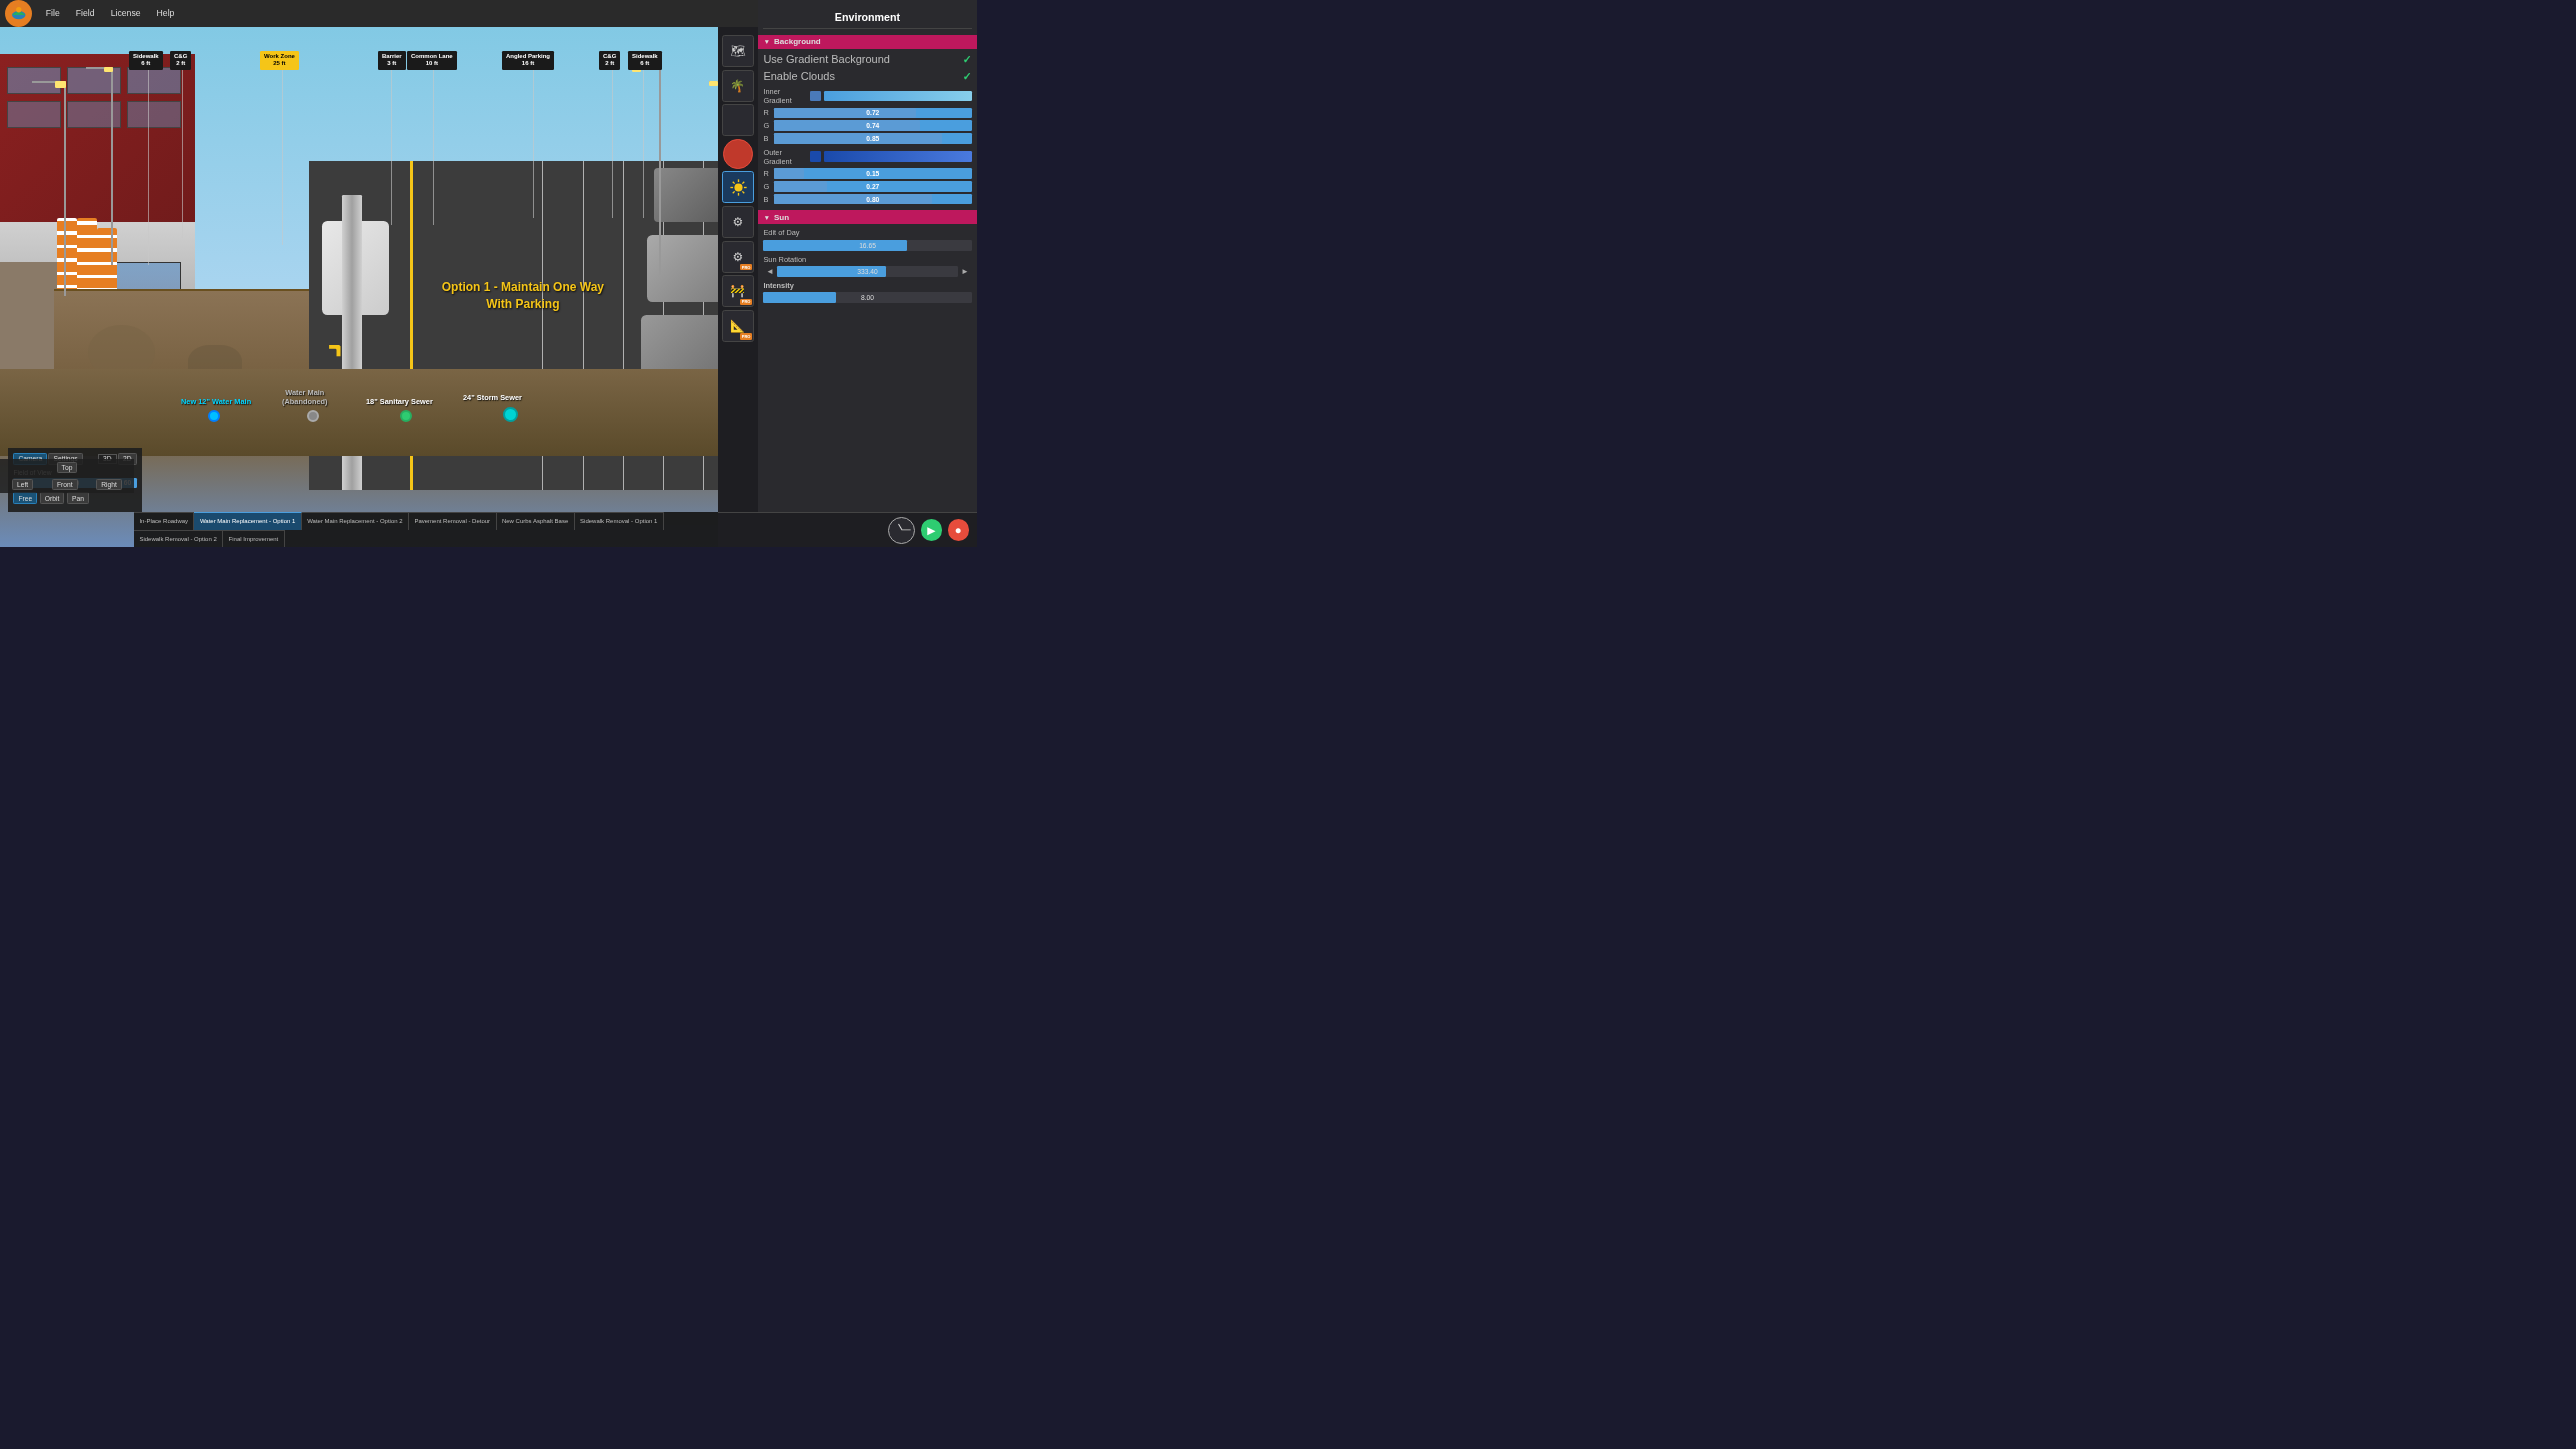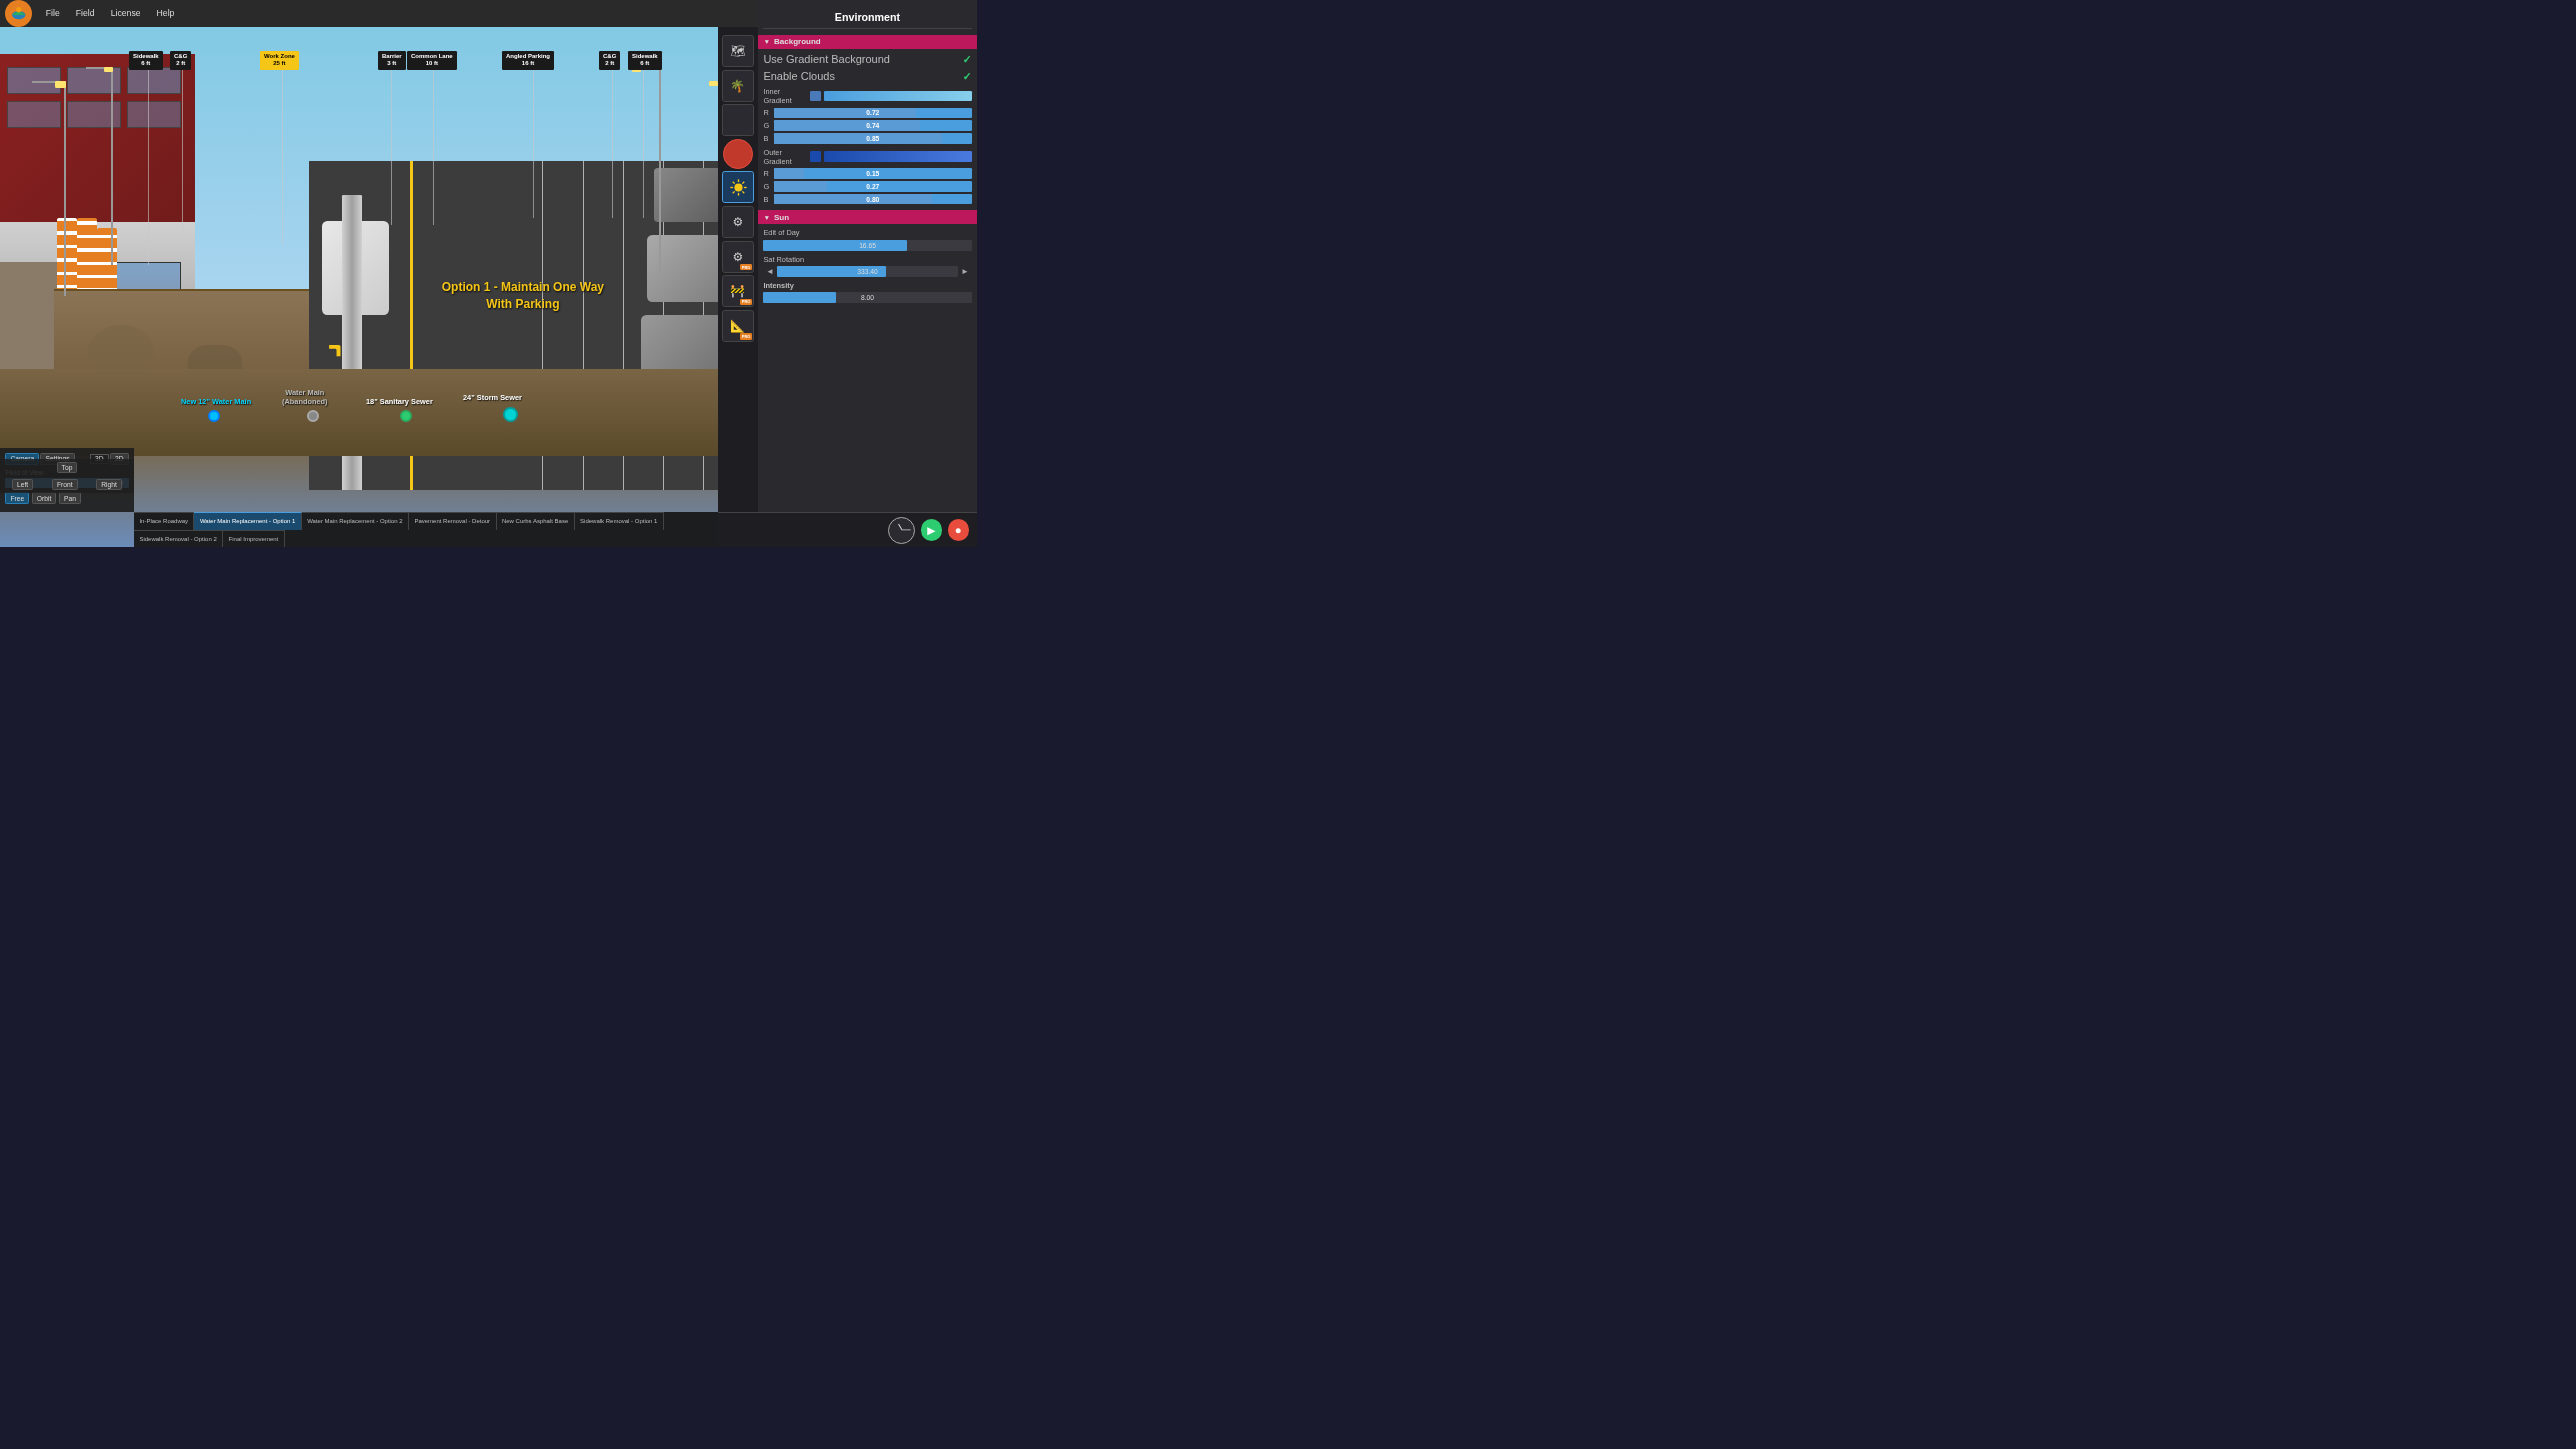--- a/index.html
+++ b/index.html
@@ -538,21 +538,21 @@
 
       <div style="position:absolute;bottom:50px;left:181px;color:#00d4ff;font-size:7.4px;font-weight:bold;text-shadow:0.7px 0.7px 1.3px rgba(0,0,0,0.9);">New 12" Water Main</div>
       <div style="position:absolute;bottom:50px;left:282px;color:#bbb;font-size:7.4px;font-weight:bold;text-align:center;text-shadow:0.7px 0.7px 1.3px rgba(0,0,0,0.9);">Water Main<br>(Abandoned)</div>
       <div style="position:absolute;bottom:50px;left:366px;color:#fff;font-size:7.4px;font-weight:bold;text-shadow:0.7px 0.7px 1.3px rgba(0,0,0,0.9);">18" Sanitary Sewer</div>
       <div style="position:absolute;bottom:54px;left:463px;color:#fff;font-size:7.4px;font-weight:bold;text-shadow:0.7px 0.7px 1.3px rgba(0,0,0,0.9);">24" Storm Sewer</div>
     </div>
 
   </div>
 </div>
 
-<div id="camera-controls" style="position:absolute;bottom:35px;left:0;width:134px;background:rgba(30,30,30,0.92);padding:5.4px;z-index:20;">
+<div id="camera-controls" style="position:absolute;bottom:35px;left:8px;width:134px;background:rgba(30,30,30,0.92);padding:5.4px;z-index:20;">
   <div class="ctrl-row" style="margin-bottom:4px;">
     <button class="ctrl-btn active" style="margin-right:1.3px;">Camera</button>
     <button class="ctrl-btn" style="margin-right:auto;">Settings</button>
     <input class="ctrl-input" value="3D" style="width: 19px; margin-right: 1.3px;">
     <button class="ctrl-btn">2D</button>
   </div>
   <div style="color:#aaa;font-size:6.7px;margin-bottom:2px;">Field of View</div>
   <div style="position:relative;height:10.7px;background:#4a9ede;border-radius:1.3px;margin-bottom:4px;display:flex;align-items:center;">
     <div style="position:absolute;left:50%;top:50%;transform:translate(-50%,-50%);width:8px;height:8px;background:#fff;border-radius:50%;"></div>
     <span style="color:#fff;font-size:6.7px;font-weight:bold;position:relative;z-index:1;margin-left:auto;margin-right:5.4px;">60</span>
@@ -702,21 +702,21 @@
 
     <div class="sun-row">
       <span class="sun-label">Edit of Day</span>
     </div>
     <div class="sun-bar" style="margin-bottom:4px;">
       <div class="sun-bar-fill" style="width:69%;"></div>
       <span class="sun-bar-val">16.65</span>
     </div>
 
     <div class="sun-row">
-      <span class="sun-label">Sat Rotation</span>
+      <span class="sun-label">Sun Rotation</span>
     </div>
     <div class="sun-slider-row" style="margin-bottom:4px;">
       <span class="sun-slider-arrow">◄</span>
       <div class="sun-slider-track" style="flex:1;height:10.7px;background:#3a3a40;border-radius:1.3px;position:relative;">
         <div style="position:absolute;top:0;left:0;width:60%;height:100%;background:#4a9ede;border-radius:1.3px;"></div>
         <span style="position:absolute;top:0;left:0;right:0;bottom:0;display:flex;align-items:center;justify-content:center;color:#ddd;font-size:6.7px;">333.40</span>
       </div>
       <span class="sun-slider-arrow">►</span>
     </div>
 

